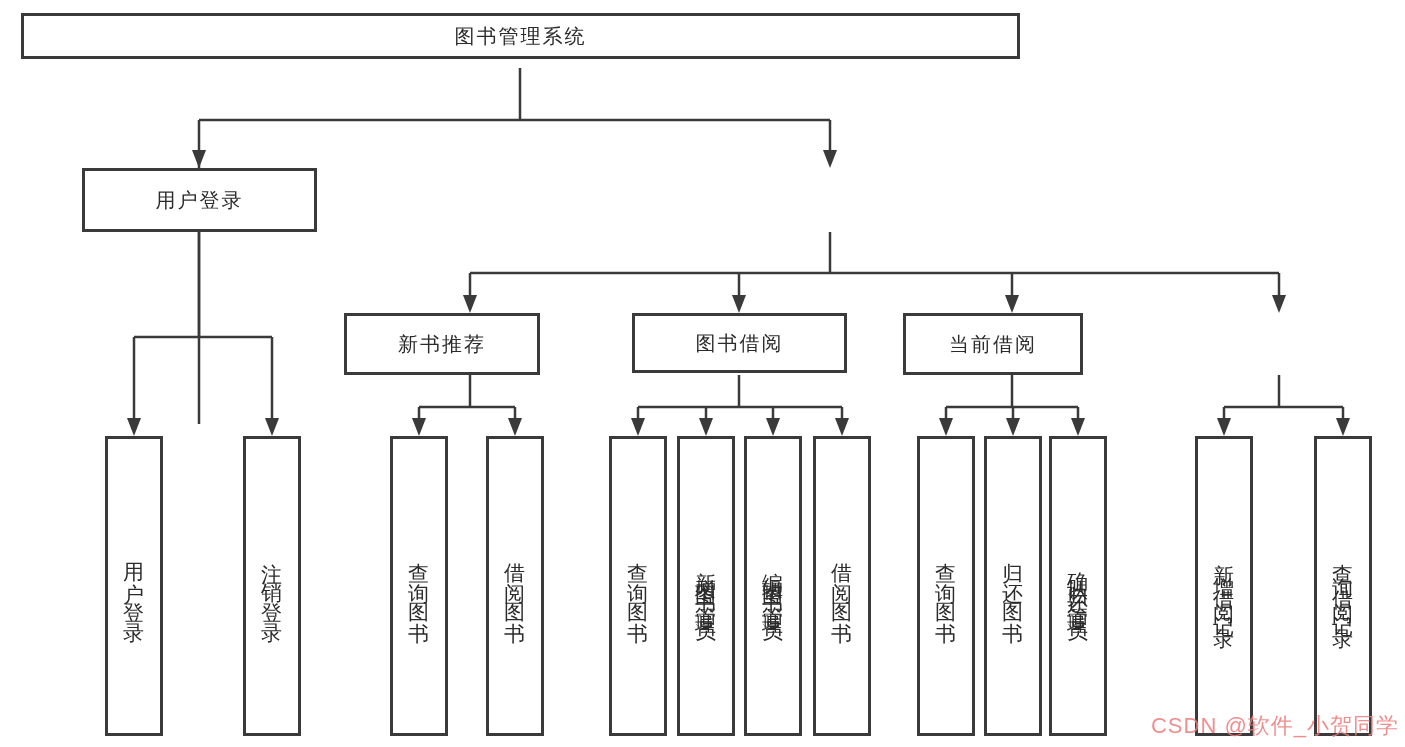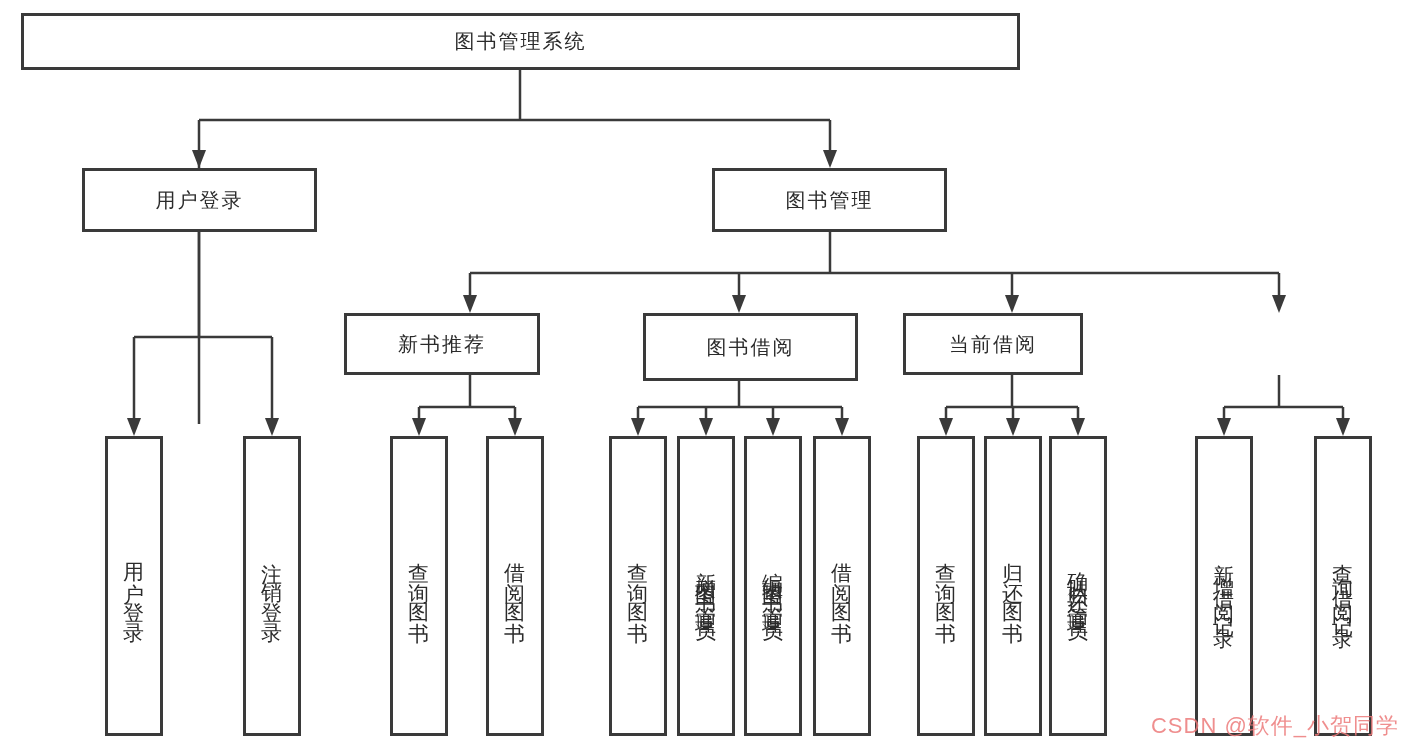--- a/index.html
+++ b/index.html
@@ -27,25 +27,25 @@
     writing-mode: vertical-rl;
     text-orientation: mixed;
     font-size: 21px;
     line-height: 1;
     white-space: nowrap;
   }
   .ls-4 { letter-spacing: 20px; }
   .ls-6 { letter-spacing: 13px; }
   .ls-9 { letter-spacing: 7px; }
   
-  .n-root   { left: 21px;   top: 13px;  width: 999px; height: 57px; }
+  .n-root   { left: 21px;   top: 13px;  width: 999px; height: 46px; }
   .n-login  { left: 82px;   top: 168px; width: 235px; height: 64px; }
   .n-mgmt   { left: 712px;  top: 168px; width: 235px; height: 64px; }
   .n-rec    { left: 344px;  top: 313px; width: 196px; height: 62px; }
-  .n-borrow { left: 632px;  top: 313px; width: 215px; height: 68px; margin-left: 11px; }
+  .n-borrow { left: 632px;  top: 313px; width: 215px; height: 60px; }
   .n-cur    { left: 903px;  top: 313px; width: 180px; height: 62px; }
   .n-log    { left: 1172px; top: 313px; width: 215px; height: 62px; }
   .leaf { top: 436px; width: 58px; height: 300px; }
   .x105 { left: 105px; }  .x243 { left: 243px; }
   .x390 { left: 390px; }  .x486 { left: 486px; }
   .x609 { left: 609px; }  .x677 { left: 677px; }
   .x744 { left: 744px; }  .x813 { left: 813px; }
   .x917 { left: 917px; }  .x984 { left: 984px; }  .x1049 { left: 1049px; }
   .x1195 { left: 1195px; } .x1314 { left: 1314px; }
   #watermark {
@@ -136,23 +136,20 @@
     </g>
   </svg>
 
   <div class="box n-root">
     <span class="h-label">图书管理系统</span>
   </div>
 
   <div class="box n-login">
     <span class="h-label">用户登录</span>
   </div>
-  <div class="box n-mgmt">
-    <span class="h-label">图书管理</span>
-  </div>
 
   <div class="box n-rec">
     <span class="h-label">新书推荐</span>
   </div>
   <div class="box n-borrow">
     <span class="h-label">图书借阅</span>
   </div>
   <div class="box n-cur">
     <span class="h-label">当前借阅</span>
   </div>

